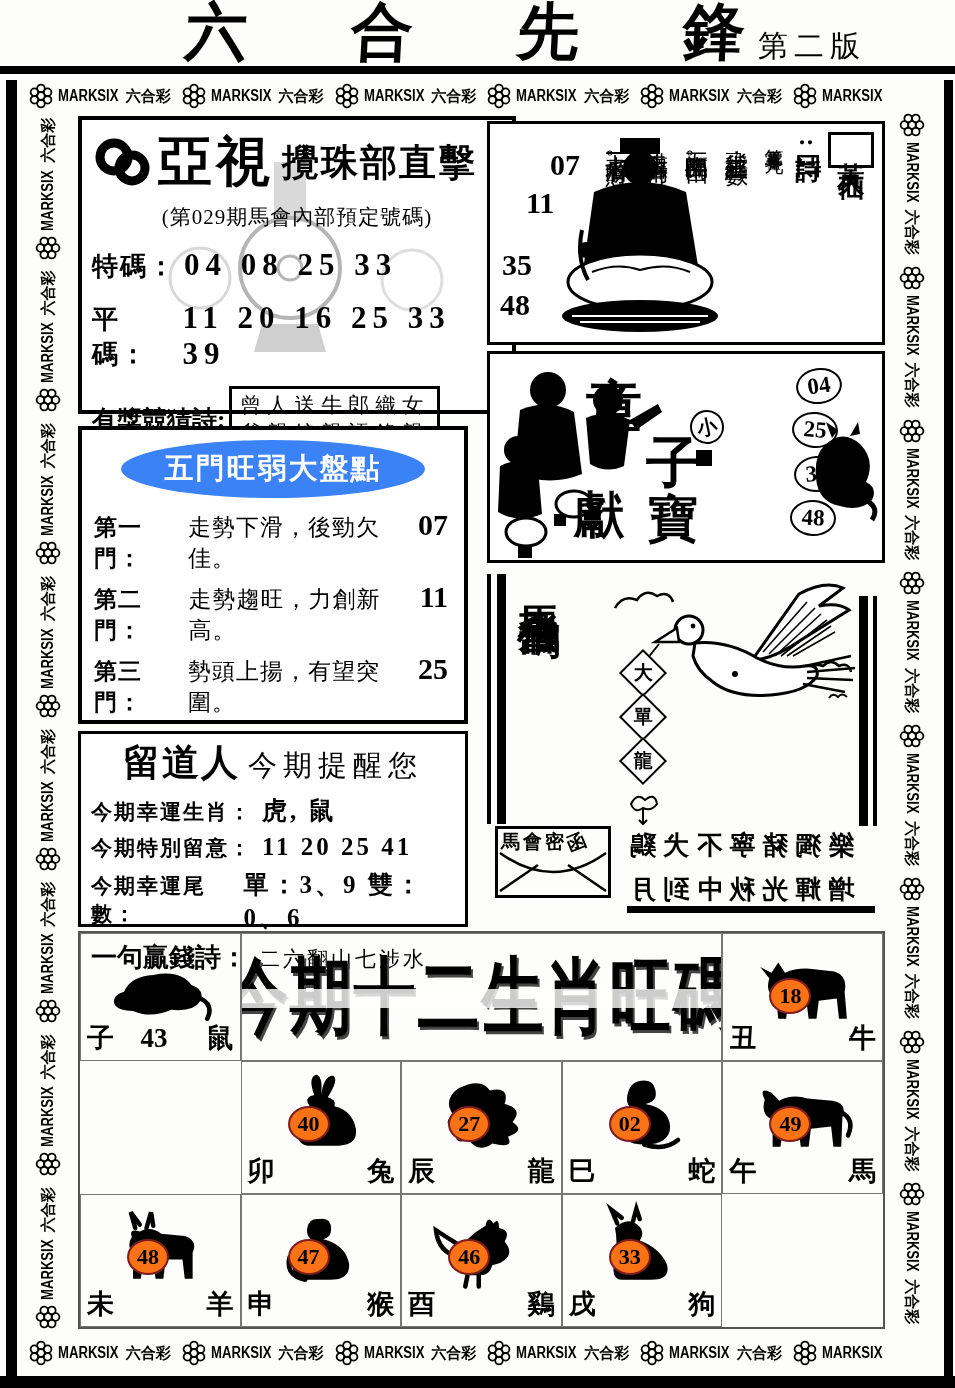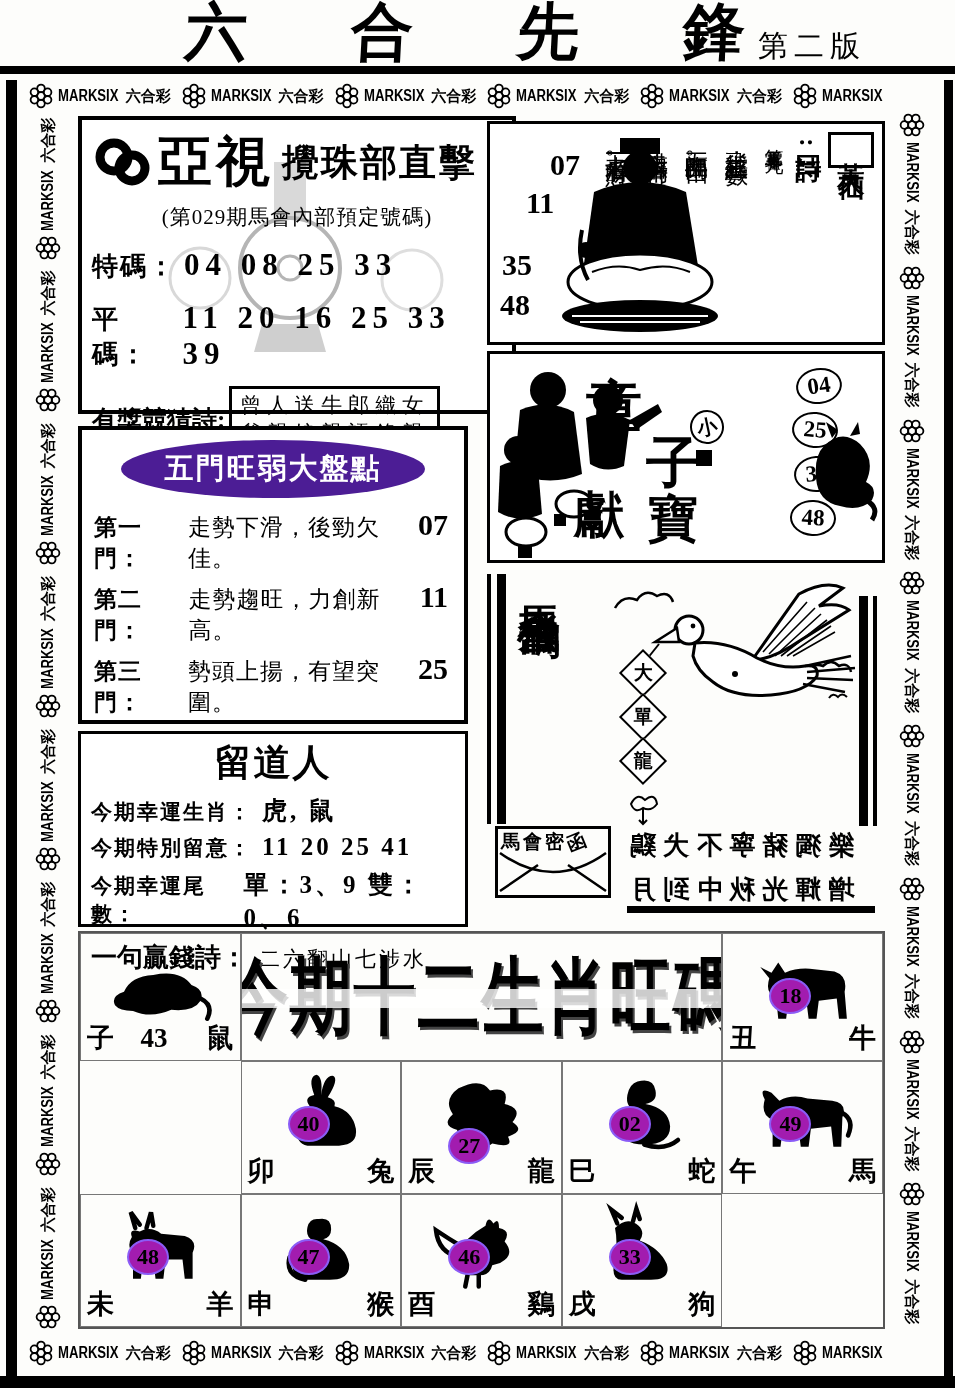--- a/index.html
+++ b/index.html
@@ -71,21 +71,21 @@
     display:flex;align-items:center;justify-content:center;font-size:23px;font-weight:bold;}
   .tz-m0{left:306px;top:14px;transform:rotate(-8deg);}
   .tz-m1{left:302px;top:58px;transform:rotate(5deg);}
   .tz-m2{left:304px;top:102px;transform:rotate(-4deg);}
   .tz-m3{left:300px;top:146px;transform:rotate(3deg);}
   .tz-seal{position:absolute;left:200px;top:56px;width:34px;height:34px;border:2px solid #000;
     border-radius:50%;display:flex;align-items:center;justify-content:center;font-size:20px;font-weight:bold;transform:rotate(-12deg);}
   .tz-stamp{position:absolute;left:206px;top:96px;width:16px;height:16px;background:#000;}
   
   #fg-box{left:78px;top:426px;width:390px;height:298px;padding:8px 12px;}
-  .fg-head{width:304px;height:58px;margin:2px auto 10px;background:#4c1d95;border-radius:50%;
+  .fg-head{width:304px;height:58px;margin:2px auto 10px;background:#3b82f6;border-radius:50%;
     display:flex;align-items:center;justify-content:center;color:#fff;font-size:29px;font-weight:900;letter-spacing:2px;}
   .fg-row{display:flex;align-items:baseline;margin-top:6px;}
   .fg-gate{font-size:23px;font-weight:900;letter-spacing:1px;}
   .fg-desc{font-size:23px;margin-left:2px;letter-spacing:1px;}
   .fg-num{font-size:30px;font-weight:bold;margin-left:auto;margin-right:4px;}
   .fg-foot{text-align:center;font-size:19px;font-weight:900;margin-top:8px;letter-spacing:1px;}
   
   #rm-box{left:78px;top:731px;width:390px;height:196px;border-width:3px;padding:4px 10px;}
   .rm-title{display:flex;align-items:baseline;justify-content:center;}
   .rm-title-st{font-size:37px;font-weight:900;letter-spacing:2px;}
@@ -122,21 +122,21 @@
   #zodiac{position:absolute;left:78px;top:931px;width:807px;height:398px;border:2px solid #555;
     display:grid;grid-template-columns:repeat(5,1fr);grid-template-rows:128px 133px 133px;}
   .zcell{position:relative;border:1px solid #777;}
   #z-title-cell{grid-column:2/5;grid-row:1;position:relative;border:1px solid #777;
     display:flex;align-items:center;justify-content:center;overflow:hidden;}
   #z-title{font-size:62px;font-weight:900;letter-spacing:2px;transform:scaleY(1.35);
     font-family:"DejaVu Serif","Liberation Serif",serif;white-space:nowrap;
     text-shadow:2px 2px 0 #444;}
   .z-stripe{position:absolute;left:0;top:44%;width:100%;height:15%;background:rgba(255,255,255,.8);}
   .zcell svg.animal{position:absolute;left:50%;top:6px;transform:translateX(-50%);}
-  .z-badge{position:absolute;width:42px;height:36px;background:#a21caf;border:2px solid #8b5cf6;border-radius:50%;
+  .z-badge{position:absolute;width:42px;height:36px;background:#f97316;border:2px solid #7f1d1d;border-radius:50%;
     display:flex;align-items:center;justify-content:center;font-size:22px;font-weight:bold;}
   .z-plain{position:absolute;font-size:27px;font-weight:bold;background:none;border:none;}
   .z-branch{position:absolute;left:6px;bottom:4px;font-size:27px;font-weight:900;}
   .z-name{position:absolute;right:6px;bottom:4px;font-size:27px;font-weight:900;}
 </style>
 </head>
 <body>
 
 <div class="header-rule" data-name="header-rule"></div>
 <div class="bar-left" data-name="left-frame-bar"></div>
@@ -648,20 +648,21 @@
         <span data-name="gate-description" class="fg-desc">走勢徘徊，力不從心。</span>
         <span data-name="gate-number" class="fg-num">42</span>
       </div>
     </div>
   <div class="fg-foot" data-name="five-gates-footer">今期特別號碼應留意第二門及第五門。</div>
 </div>
 
 <div class="box" id="rm-box" data-name="reminder-box">
   <div class="rm-title">
     <span class="rm-title-st" data-name="reminder-title-stylized">留道人</span>
+    <span class="rm-title-rest" data-name="reminder-title">今期提醒您</span>
   </div>
   <div id="reminder-rows" data-name="reminder-rows">
       <div data-name="reminder-row" class="rm-row">
         <span data-name="reminder-label" class="rm-label">今期幸運生肖：</span>
         <span data-name="reminder-value" class="rm-val">虎, 鼠</span>
       </div>
       <div data-name="reminder-row" class="rm-row">
         <span data-name="reminder-label" class="rm-label">今期特別留意：</span>
         <span data-name="reminder-value" class="rm-val">11 20 25 41</span>
       </div>
@@ -752,21 +753,21 @@
         <path d="M42 34 Q36 26 46 24 Q40 8 48 6 Q54 8 52 24 Q55 6 63 7 Q68 10 58 26 Q66 28 64 34 Q80 38 83 54 Q85 68 68 69 L40 69 Q29 67 31 53 Q33 40 42 34 Z" fill="#000"></path>
       </svg>
       <div data-name="zodiac-number" class="z-badge" style="left: 46px; top: 44px;">40</div>
       <span data-name="zodiac-branch" class="z-branch">卯</span>
       <span data-name="zodiac-animal-name" class="z-name">兔</span>
     </div>
     <div data-name="zodiac-cell-dragon" class="zcell" style="grid-area: 2 / 3;">
       <svg class="animal" width="118" height="90" viewBox="0 0 104 80" data-name="dragon-silhouette">
         <path d="M32 18 Q52 8 60 20 Q78 16 73 32 Q90 36 80 48 Q92 56 76 61 Q82 72 62 67 Q50 76 41 64 Q26 69 31 55 Q16 51 27 41 Q18 28 32 18 Z" fill="#000"></path>
       </svg>
-      <div data-name="zodiac-number" class="z-badge" style="left: 46px; top: 44px; margin-top: 22px;">27</div>
+      <div data-name="zodiac-number" class="z-badge" style="left: 46px; top: 44px;">27</div>
       <span data-name="zodiac-branch" class="z-branch">辰</span>
       <span data-name="zodiac-animal-name" class="z-name">龍</span>
     </div>
     <div data-name="zodiac-cell-snake" class="zcell" style="grid-area: 2 / 4;">
       <svg class="animal" width="118" height="90" viewBox="0 0 104 80" data-name="snake-silhouette">
         <path d="M48 12 Q62 8 64 20 Q66 30 55 32 Q76 36 77 52 Q77 68 54 68 Q33 68 33 52 Q33 40 47 38 Q37 35 39 24 Q41 14 48 12 Z" fill="#000"></path>
         <path d="M54 68 Q72 74 84 64" fill="none" stroke="#000" stroke-width="4" stroke-linecap="round"></path>
       </svg>
       <div data-name="zodiac-number" class="z-badge" style="left: 46px; top: 44px;">02</div>
       <span data-name="zodiac-branch" class="z-branch">巳</span>

